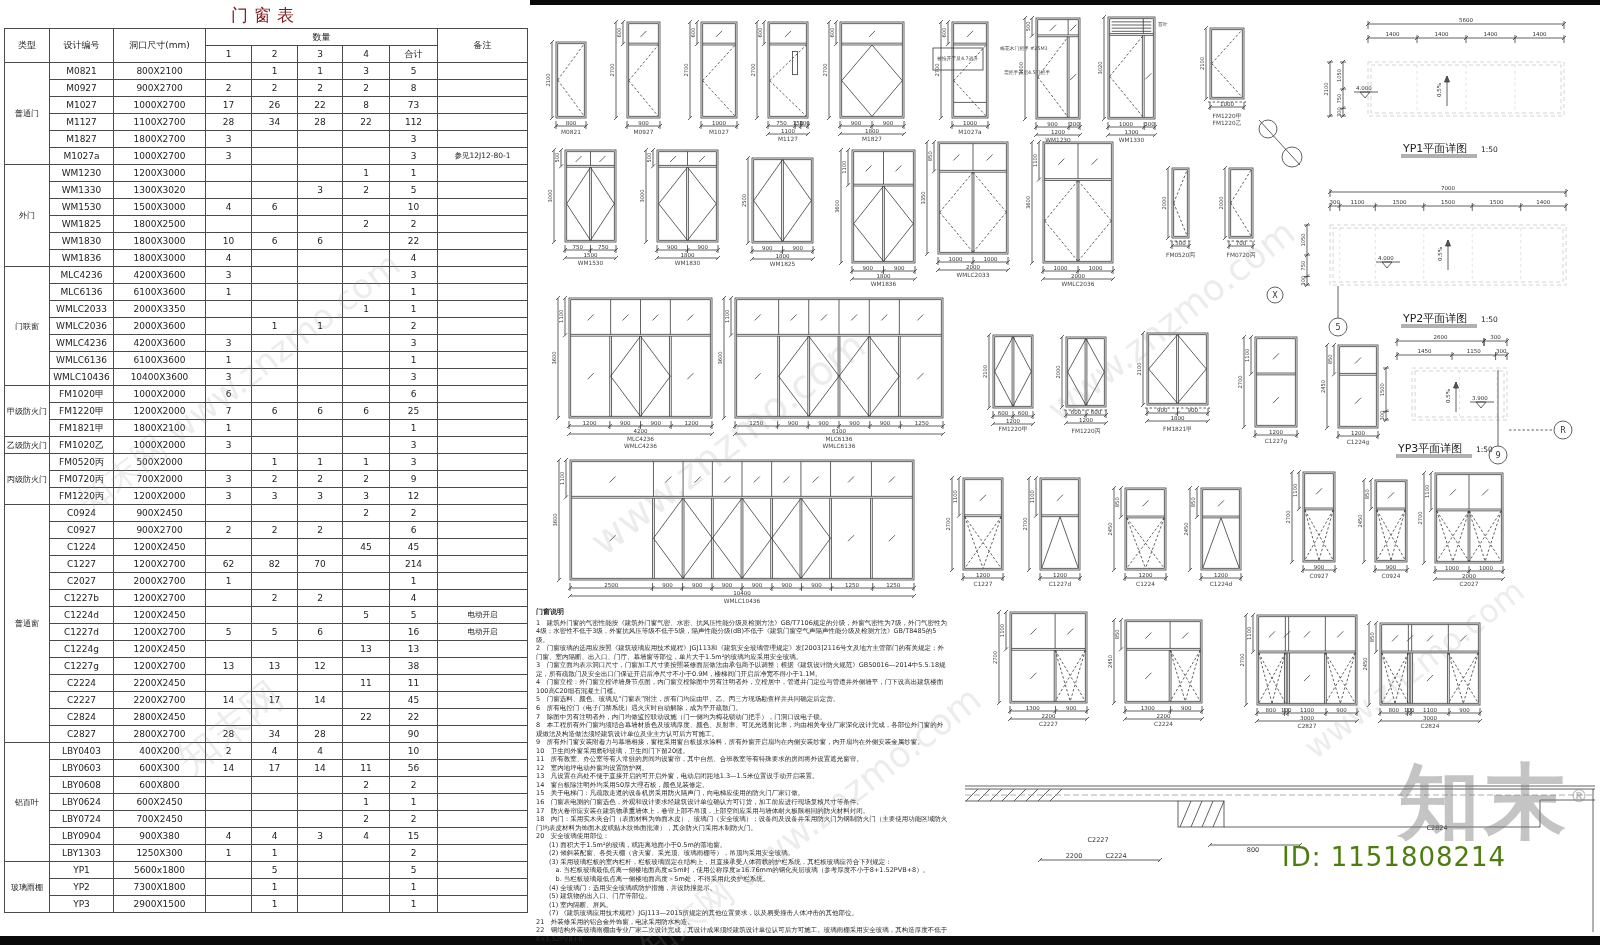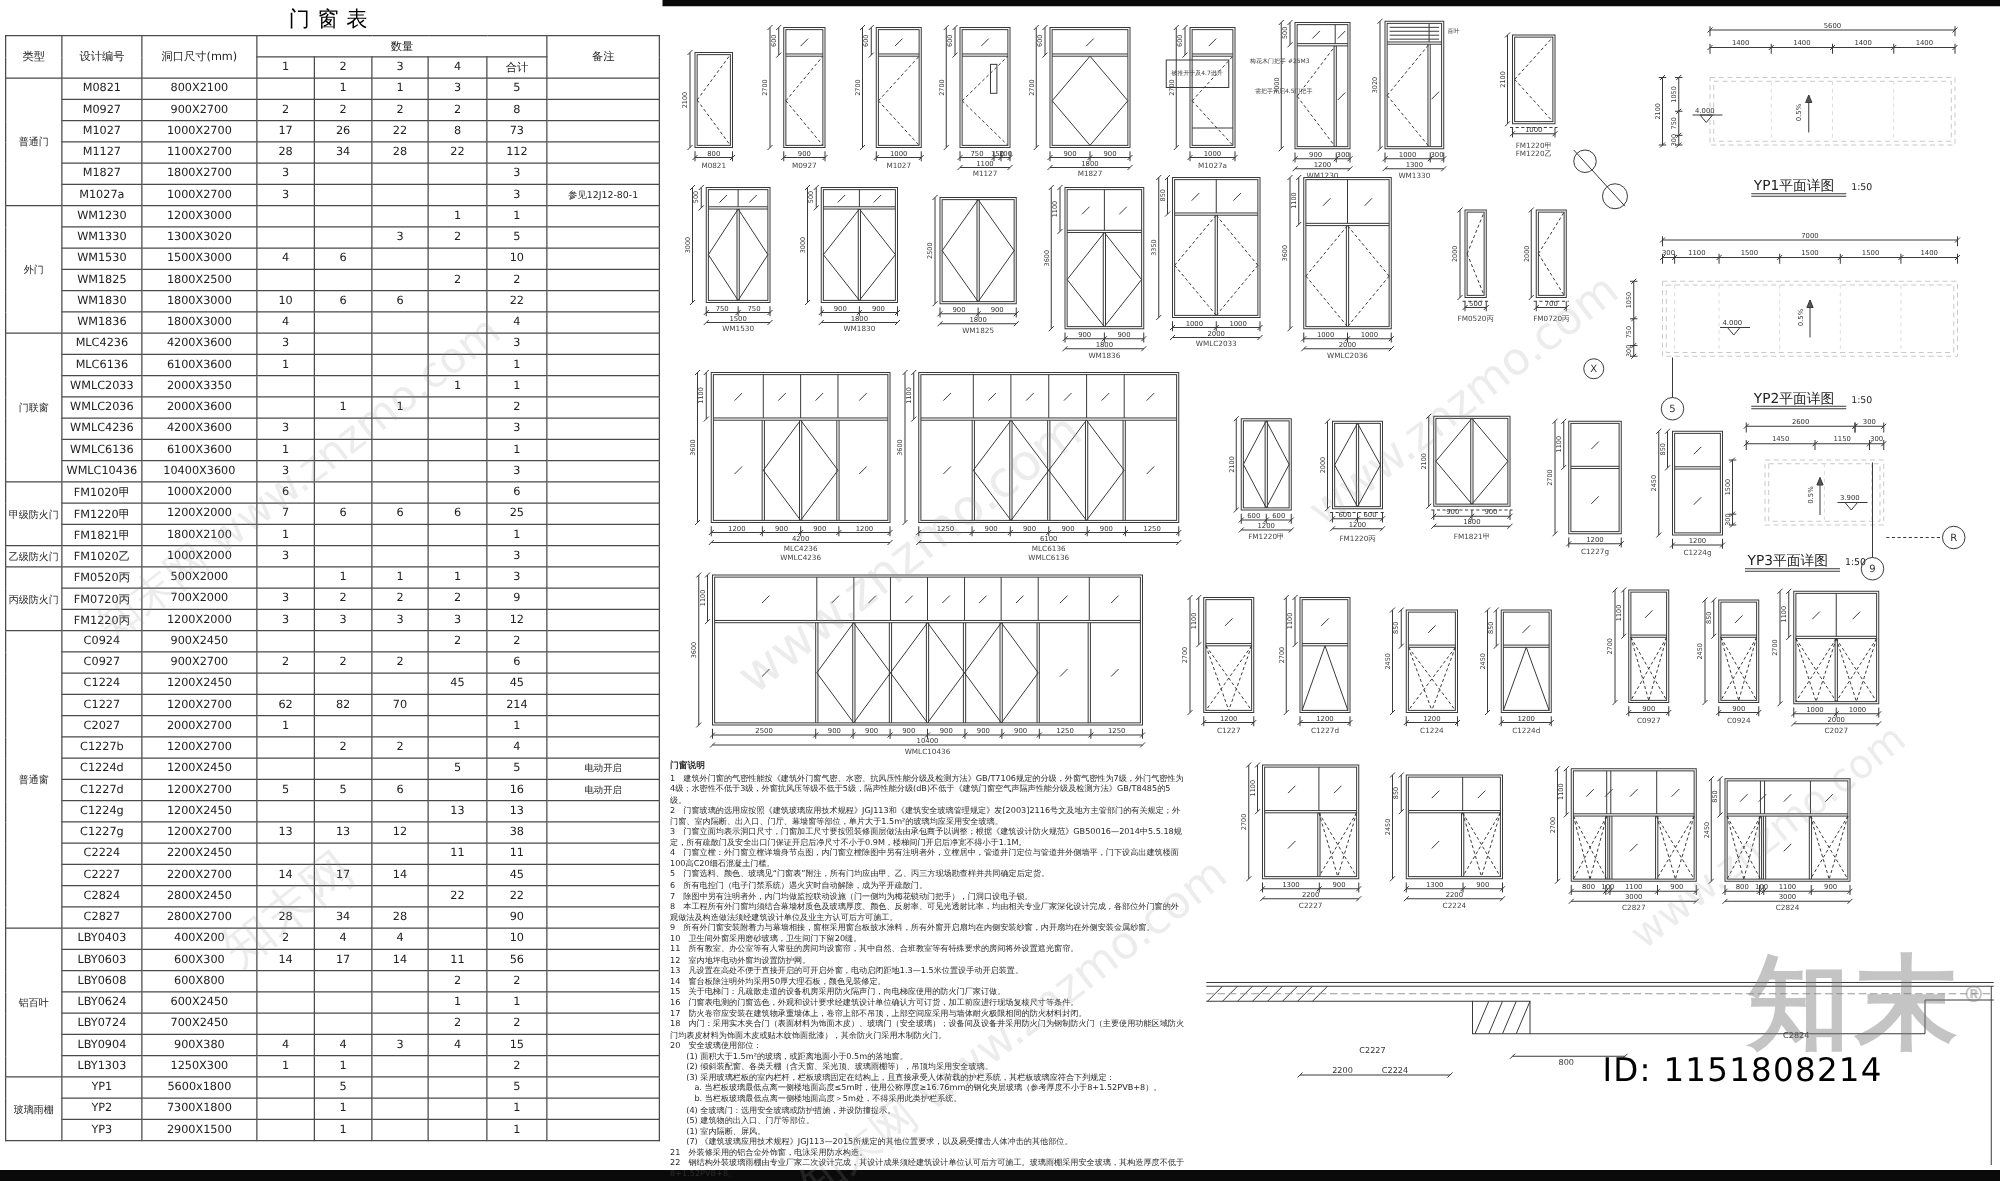--- a/index.html
+++ b/index.html
@@ -1,34 +1,34 @@
 <!DOCTYPE html>
 <html><head>
 <meta charset="utf-8">
 <style>
   html,body{margin:0;padding:0;background:#e8e8e8;}
   #sheet{position:relative;width:1600px;height:945px;background:#ffffff;overflow:hidden;
          font-family:"DejaVu Sans",sans-serif;color:#222;}
   #title{position:absolute;left:4px;top:4px;width:523px;text-align:center;font-size:17px;
-         letter-spacing:6px;color:#000000;}
+         letter-spacing:6px;color:#7f1d1d;}
   #schedule{position:absolute;left:4px;top:28px;}
   #schedule table{border-collapse:collapse;table-layout:fixed;}
   #schedule td{border:1px solid #4a4a4a;font-size:9px;text-align:center;padding:0;height:16px;
                overflow:hidden;white-space:nowrap;color:#222;}
   #schedule tr{height:17px;}
   #schedule td.tp{font-size:8px;margin-left:12px;}
   #schedule td.rm{font-size:7.5px;}
   #notes{position:absolute;left:536px;top:608px;width:412px;font-size:6.5px;line-height:8.55px;color:#2a2a2a;}
   #notes .nt{font-size:7px;margin-bottom:2px;font-weight:bold;}
   svg{position:absolute;left:0;top:0;}
   .wm{position:absolute;color:rgba(150,150,150,0.18);white-space:nowrap;pointer-events:none;}
   #logo{position:absolute;left:1398px;top:748px;font-size:82px;font-weight:bold;
         color:rgba(125,125,125,0.45);letter-spacing:4px;}
   #logo sup{font-size:18px;}
-  #idlabel{position:absolute;left:1282px;top:842px;font-size:26px;color:#000000;letter-spacing:1px;}
+  #idlabel{position:absolute;left:1282px;top:842px;font-size:26px;color:#4d7c0f;letter-spacing:1px;}
   .bar{position:absolute;background:#0a0a0a;}
 </style>
 </head>
 <body>
 
 <div id="sheet">
   <div class="bar" style="left:530px;top:0;width:1070px;height:5px;"></div>
   <div class="bar" style="left:0;top:936px;width:1600px;height:9px;"></div>
 
   <div id="title">门窗表</div>

